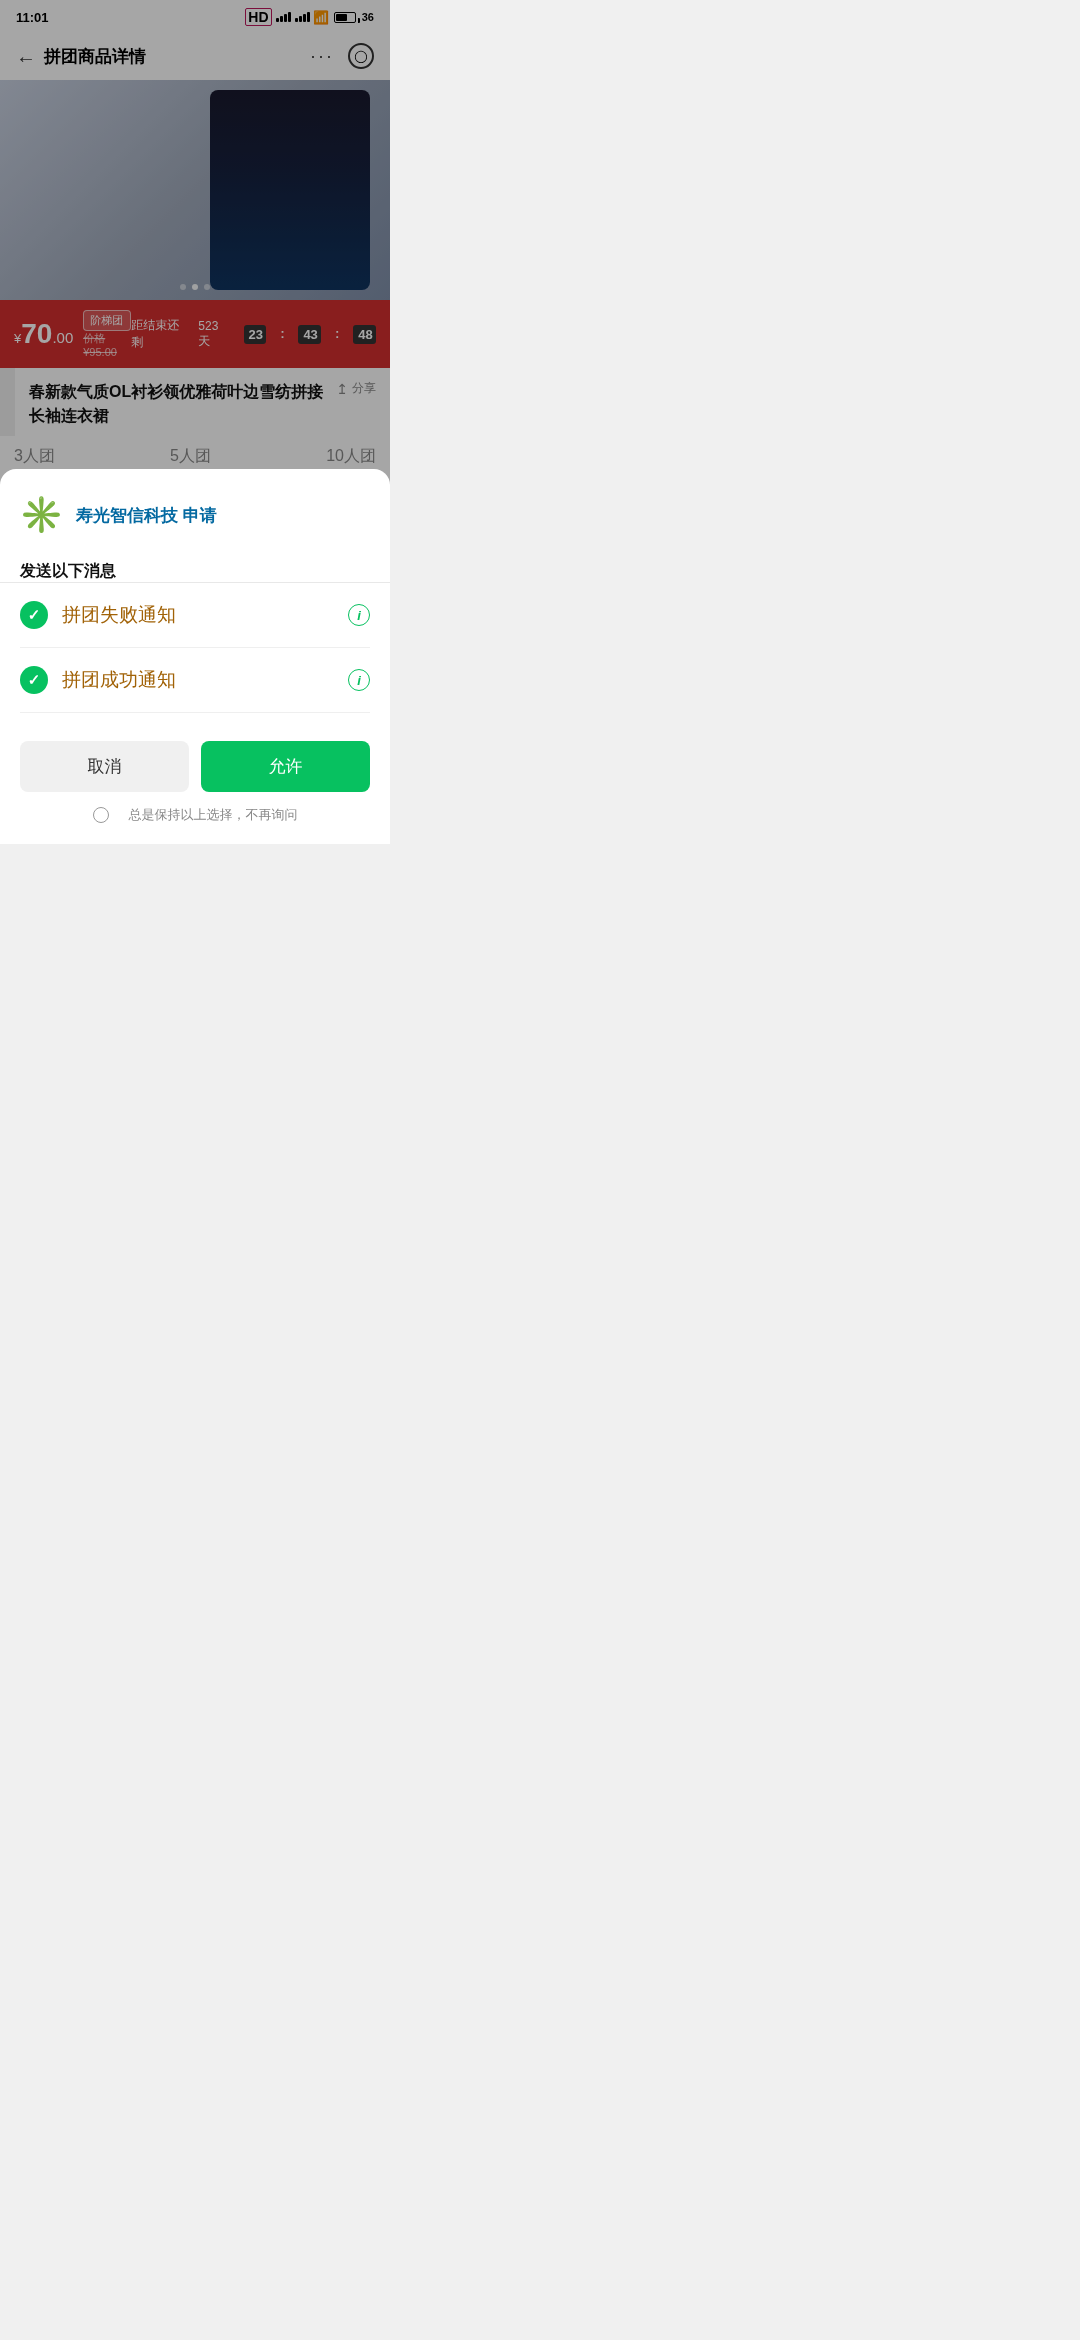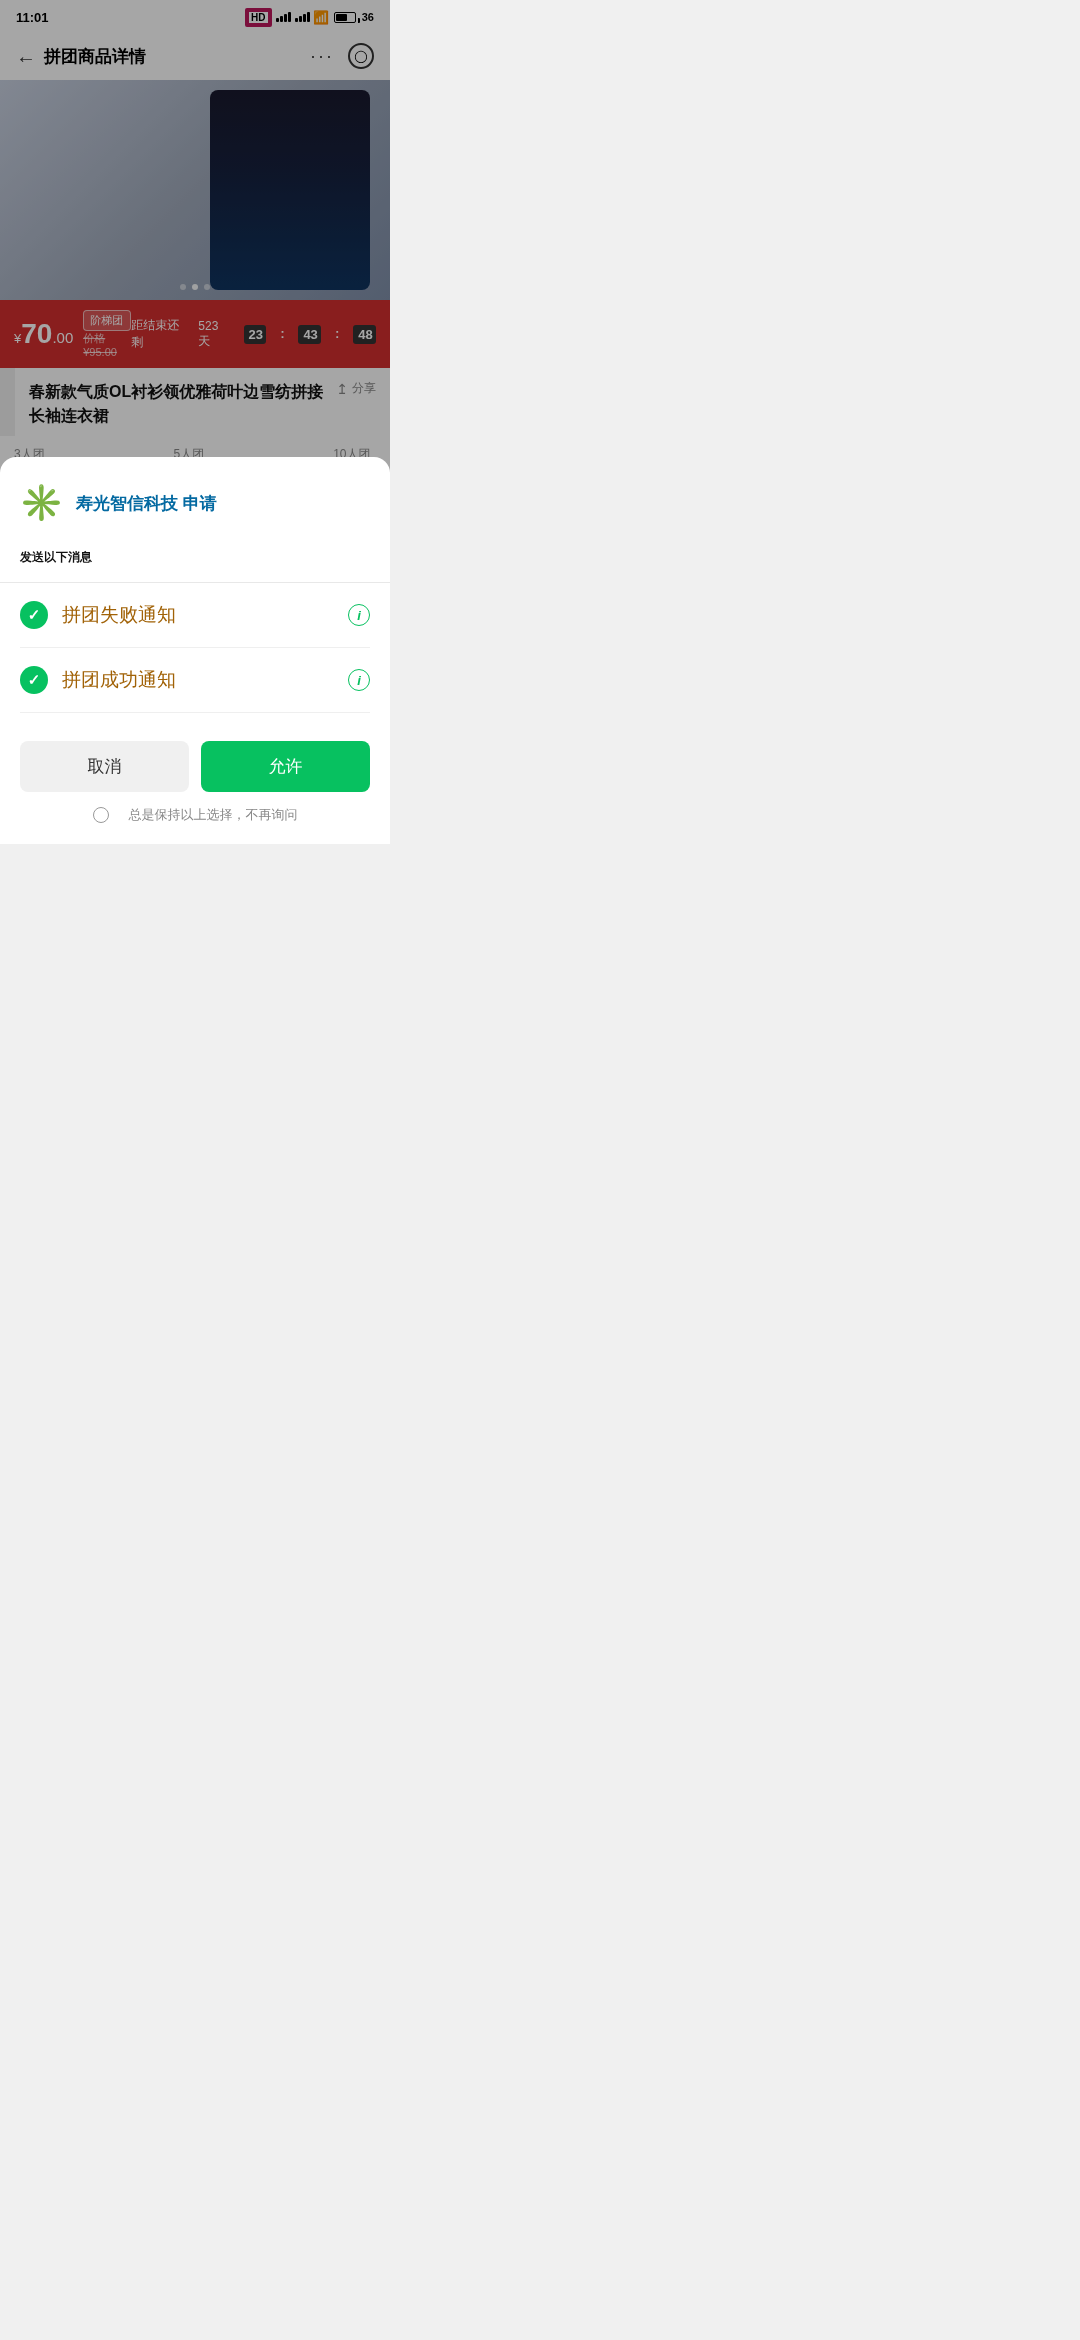--- a/index.html
+++ b/index.html
@@ -224,21 +224,21 @@
       background: #fff;
       padding: 10px 14px 12px;
       display: flex;
       justify-content: space-between;
       border-bottom: 1px solid #f0f0f0;
     }
     .tier-item {
       text-align: left;
     }
     .tier-label {
-      font-size: 12px;
+      font-size: 16px;
       color: #888;
     }
     .tier-price {
       font-size: 14px;
       font-weight: 600;
       color: #333;
     }
 
     
     .scroll-area {
@@ -297,24 +297,23 @@
       gap: 12px;
       margin-bottom: 24px;
     }
     .sheet-title {
       font-size: 17px;
       font-weight: 600;
       color: #0369a1;
     }
 
     .sheet-subtitle {
-      font-size: 12px;
+      font-size: 16px;
       font-weight: 600;
       color: #111;
-      margin-bottom: 16px;
     }
 
     .divider {
       height: 1px;
       background: #e8e8e8;
       margin: 0 -20px;
     }
 
     .permission-item {
       display: flex;
@@ -433,21 +432,21 @@
       background: #000;
       border-radius: 0 1px 1px 0;
     }
   </style>
 </head>
 <body>
 
 <div class="status-bar">
   <span class="status-left">11:01</span>
   <div class="status-right">
-    <span style="font-size:10px;font-weight:700;border:4px solid #be185d;padding:0 2px;border-radius:2px;">HD</span>
+    <span style="font-size:14px;font-weight:700;border:1px solid #be185d;padding:0 2px;border-radius:2px;">HD</span>
     <div class="signal-bar">
       <span style="height:4px;"></span>
       <span style="height:6px;"></span>
       <span style="height:8px;"></span>
       <span style="height:10px;"></span>
     </div>
     <div class="signal-bar">
       <span style="height:4px;"></span>
       <span style="height:6px;"></span>
       <span style="height:8px;"></span>

